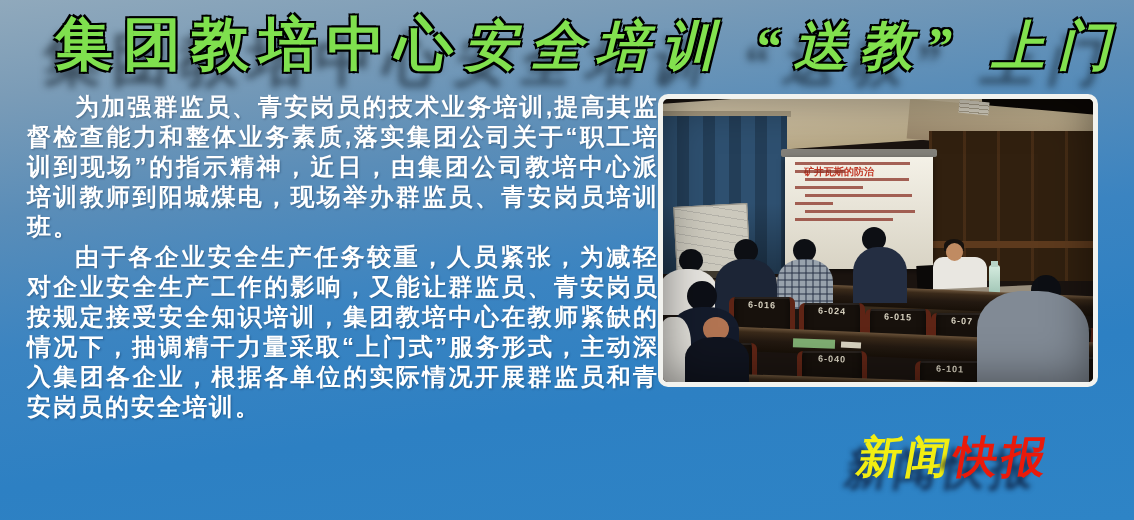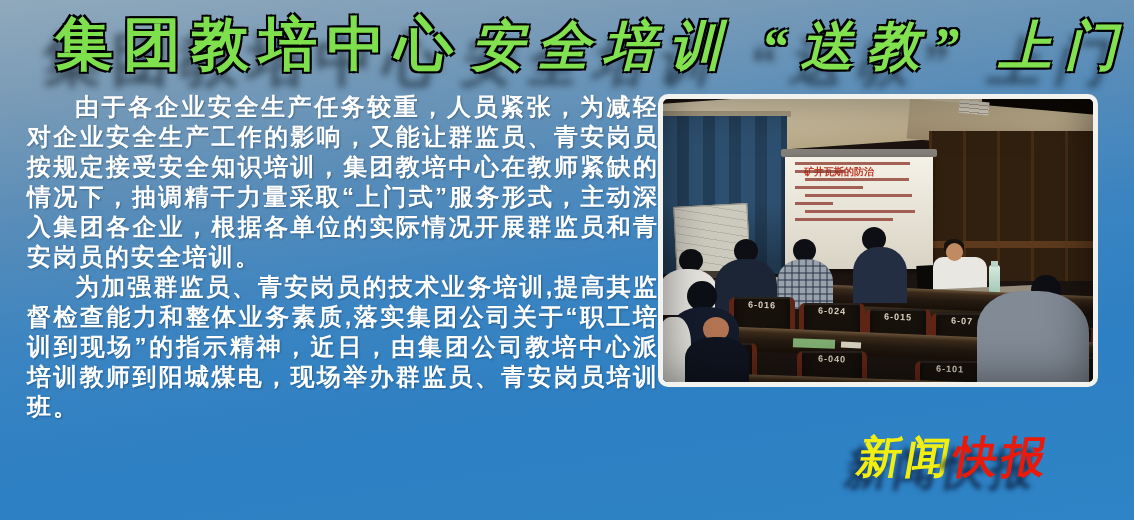--- a/index.html
+++ b/index.html
@@ -11,21 +11,21 @@
 
   
   .title-row{position:absolute;left:55px;top:6px;white-space:nowrap;}
   .title-main{
     font-size:58px;font-weight:900;letter-spacing:10px;color:#7fe04e;
     text-shadow:-2px -2px 0 #000,2px -2px 0 #000,-2px 2px 0 #000,2px 2px 0 #000,
       -12px 16px 7px rgba(10,18,28,.55);
   }
   .title-script{
     font-family:cursive;font-style:italic;font-size:53px;font-weight:900;
-    letter-spacing:13px;color:#82e14e;margin-left:8px;
+    letter-spacing:13px;color:#82e14e;margin-left:1px;
     text-shadow:-2px -2px 0 #000,2px -2px 0 #000,-2px 2px 0 #000,2px 2px 0 #000,
       -12px 16px 7px rgba(10,18,28,.55);
   }
 
   
   .article{
     position:absolute;left:27px;top:92px;width:632px;
     color:#ffffff;font-size:24px;font-weight:bold;line-height:30px;
     letter-spacing:2px;text-align:justify;
     text-shadow:1px 1px 2px rgba(0,30,60,.35);
@@ -124,22 +124,22 @@
 </head>
 <body>
 
 <div class="canvas">
 
   <div class="title-row">
     <span class="title-main">集团教培中心</span><span class="title-script">安全培训 “送教” 上门</span>
   </div>
 
   <div class="article">
+    <p>为加强群监员、青安岗员的技术业务培训,提高其监督检查能力和整体业务素质,落实集团公司关于“职工培训到现场”的指示精神，近日，由集团公司教培中心派培训教师到阳城煤电，现场举办群监员、青安岗员培训班。</p>
     <p>由于各企业安全生产任务较重，人员紧张，为减轻对企业安全生产工作的影响，又能让群监员、青安岗员按规定接受安全知识培训，集团教培中心在教师紧缺的情况下，抽调精干力量采取“上门式”服务形式，主动深入集团各企业，根据各单位的实际情况开展群监员和青安岗员的安全培训。</p>
-    <p>为加强群监员、青安岗员的技术业务培训,提高其监督检查能力和整体业务素质,落实集团公司关于“职工培训到现场”的指示精神，近日，由集团公司教培中心派培训教师到阳城煤电，现场举办群监员、青安岗员培训班。</p>
   </div>
 
   <div class="photo-frame">
     <div class="scene">
       <div class="ceil-dark"></div>
       <div class="ceil-beam-l"></div>
       <div class="ceil-beam-r"></div>
       <div class="vent"></div>
       <div class="curtain-rod"></div>
       <div class="curtain"></div>

